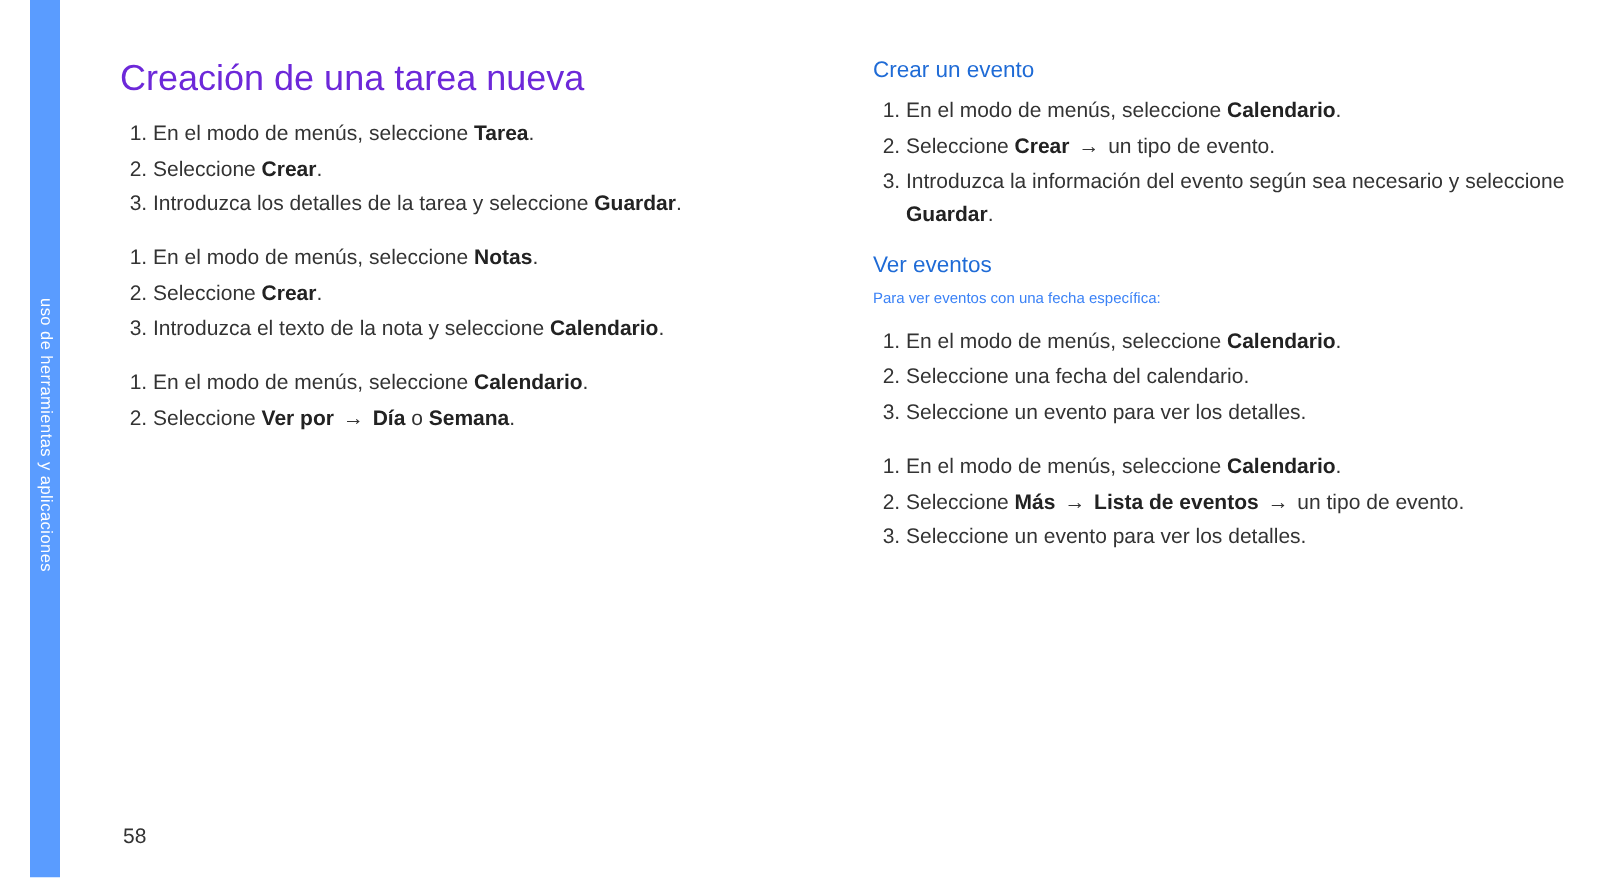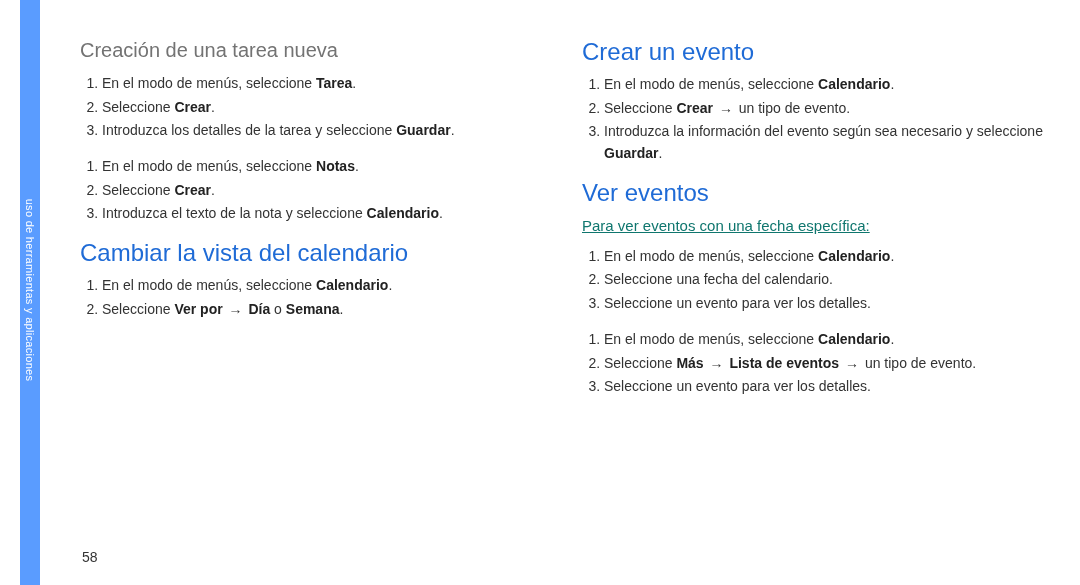--- a/index.html
+++ b/index.html
@@ -24,38 +24,37 @@
       font-size: 11px;
       letter-spacing: 0.3px;
     }
     .content {
       position: absolute;
       left: 80px; top: 32px; right: 28px; bottom: 20px;
       display: flex; gap: 32px;
     }
     .col { flex: 1; }
     h2 {
-      font-size: 20px;
+      font-size: 24px;
       font-weight: 400;
-      color: #737373;
+      color: #6d28d9;
       margin: 6px 0 10px 0;
       line-height: 1.25;
     }
     h3.blue {
-      font-size: 24px;
+      font-size: 15px;
       font-weight: 400;
       color: #1f6bd6;
       margin: 14px 0 8px 0;
     }
     p.intro {
-      font-size: 15px;
-      color: #0f766e;
+      font-size: 10px;
+      color: #3b82f6;
       margin: 4px 0 10px 0;
       line-height: 1.4;
-      text-decoration: underline;
     }
     ol {
       list-style: decimal;
       padding-left: 22px;
       margin-bottom: 14px;
     }
     ol li {
       font-size: 14px;
       line-height: 1.55;
       color: #333;
@@ -89,21 +88,20 @@
         <li><span>Introduzca los detalles de la tarea y seleccione </span><b>Guardar</b><span>.</span></li>
       </ol>
 
       <ol>
         <li><span>En el modo de menús, seleccione </span><b>Notas</b><span>.</span></li>
         <li><span>Seleccione </span><b>Crear</b><span>.</span></li>
         <li><span>Introduzca el texto de la nota y seleccione </span><b>Calendario</b><span>.</span></li>
       </ol>
 
 
-      <h3 class="blue">Cambiar la vista del calendario</h3>
       <ol>
         <li><span>En el modo de menús, seleccione </span><b>Calendario</b><span>.</span></li>
         <li>
           <span>Seleccione </span><b>Ver por</b>
           <span class="arrow">→</span>
           <b>Día</b><span> o </span><b>Semana</b><span>.</span>
         </li>
       </ol>
     </div>
 

